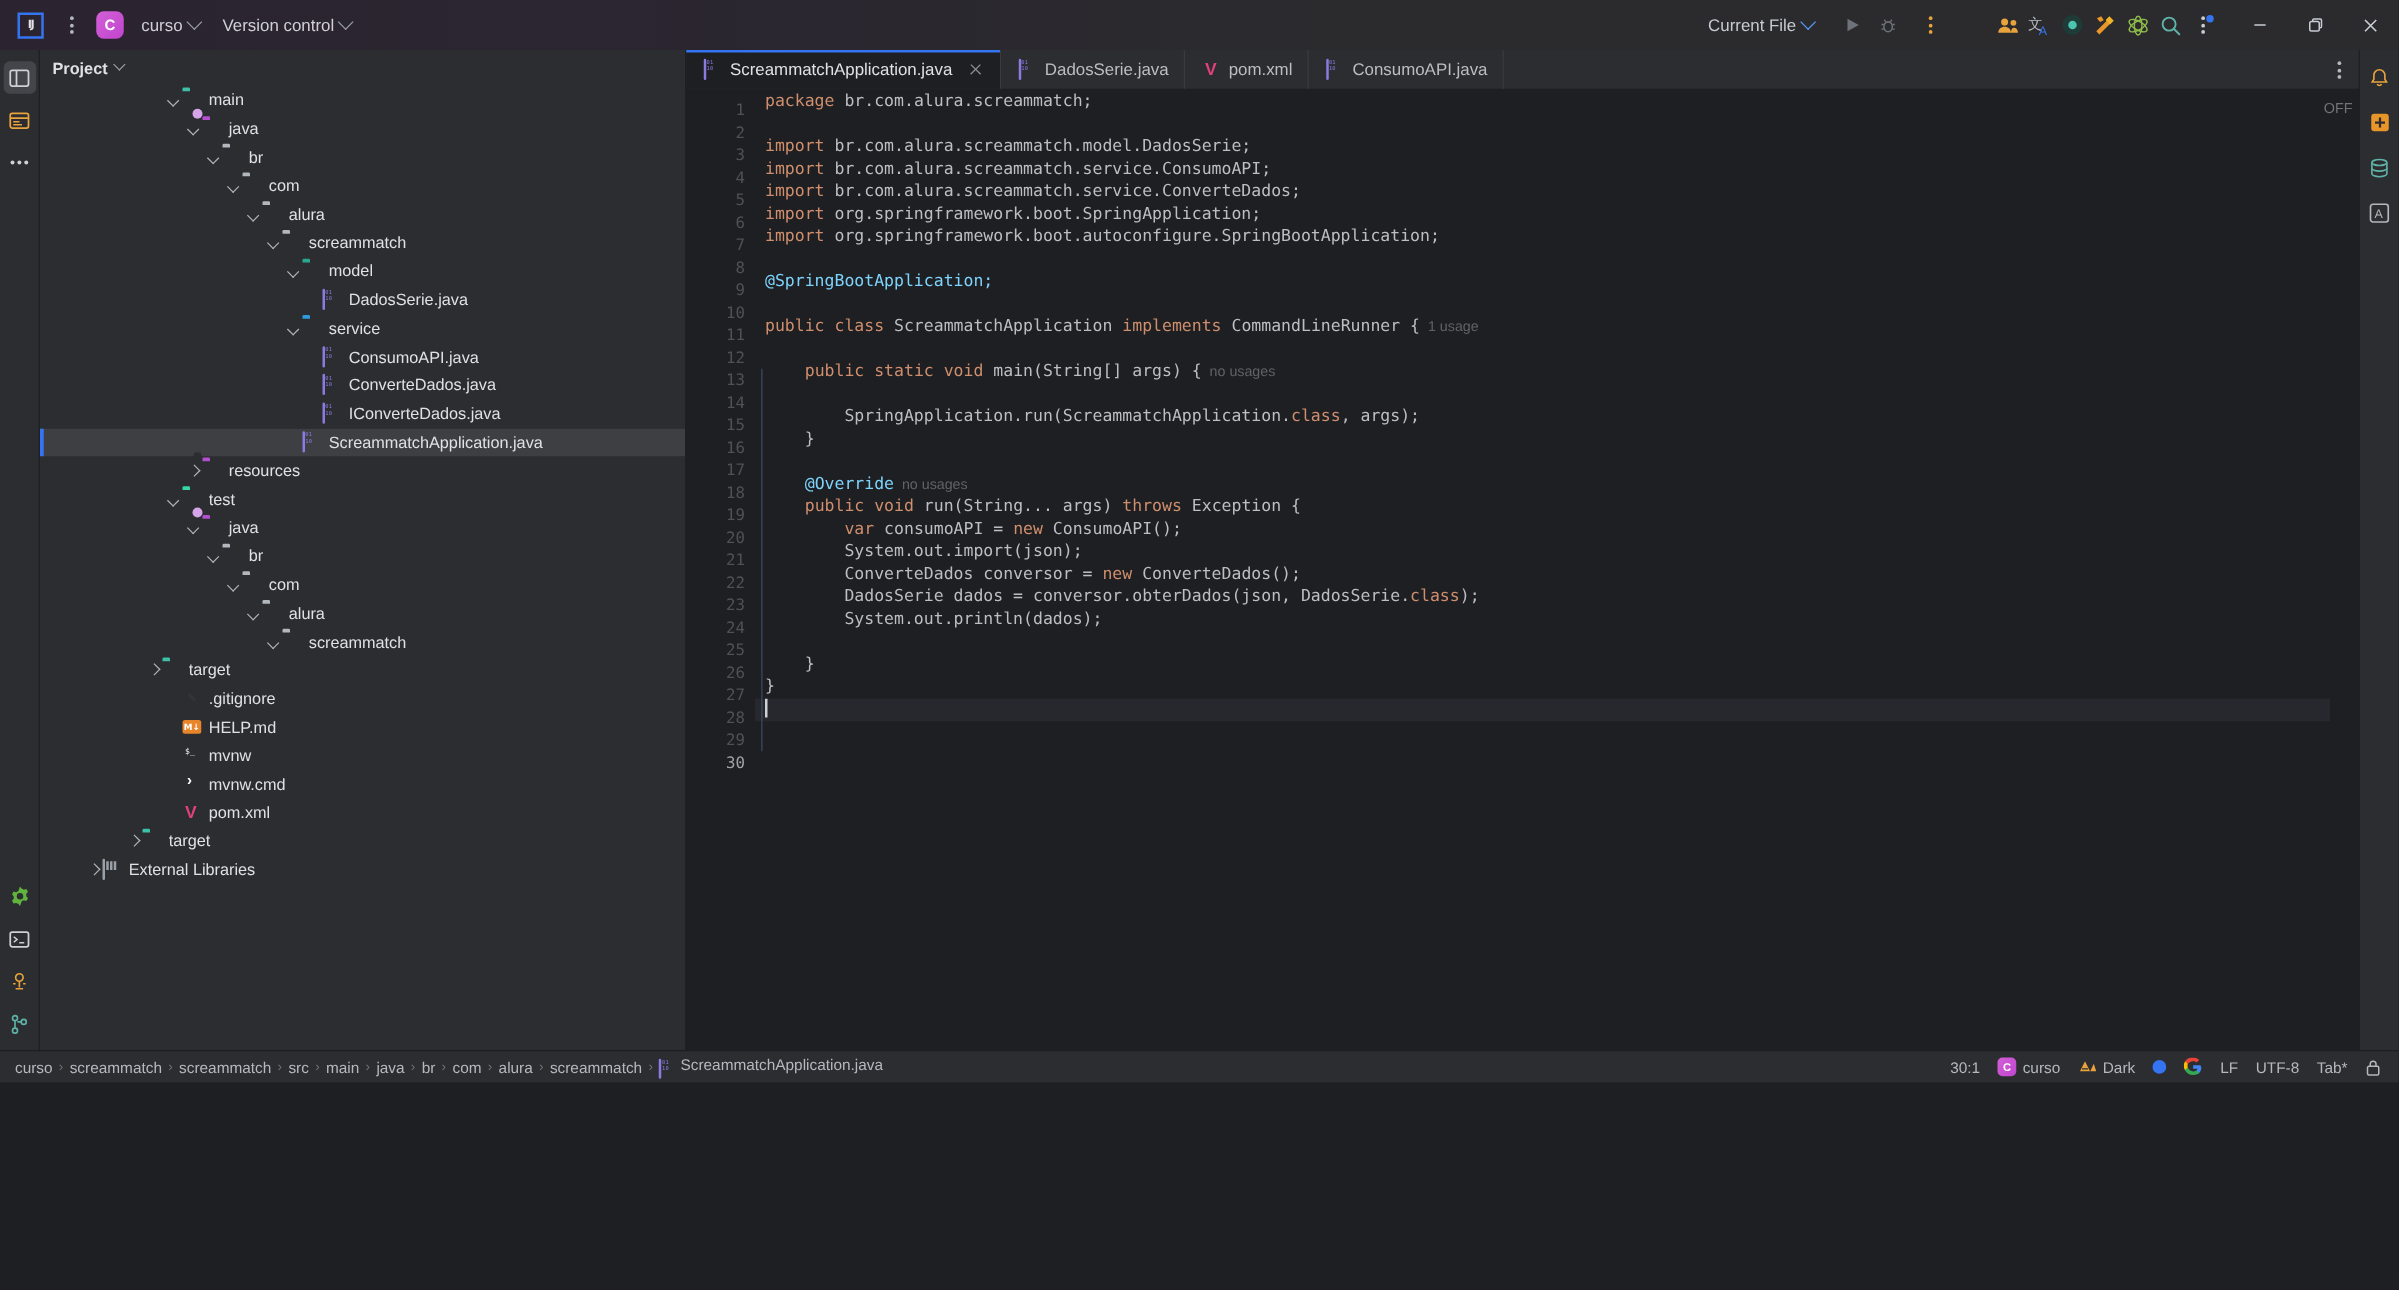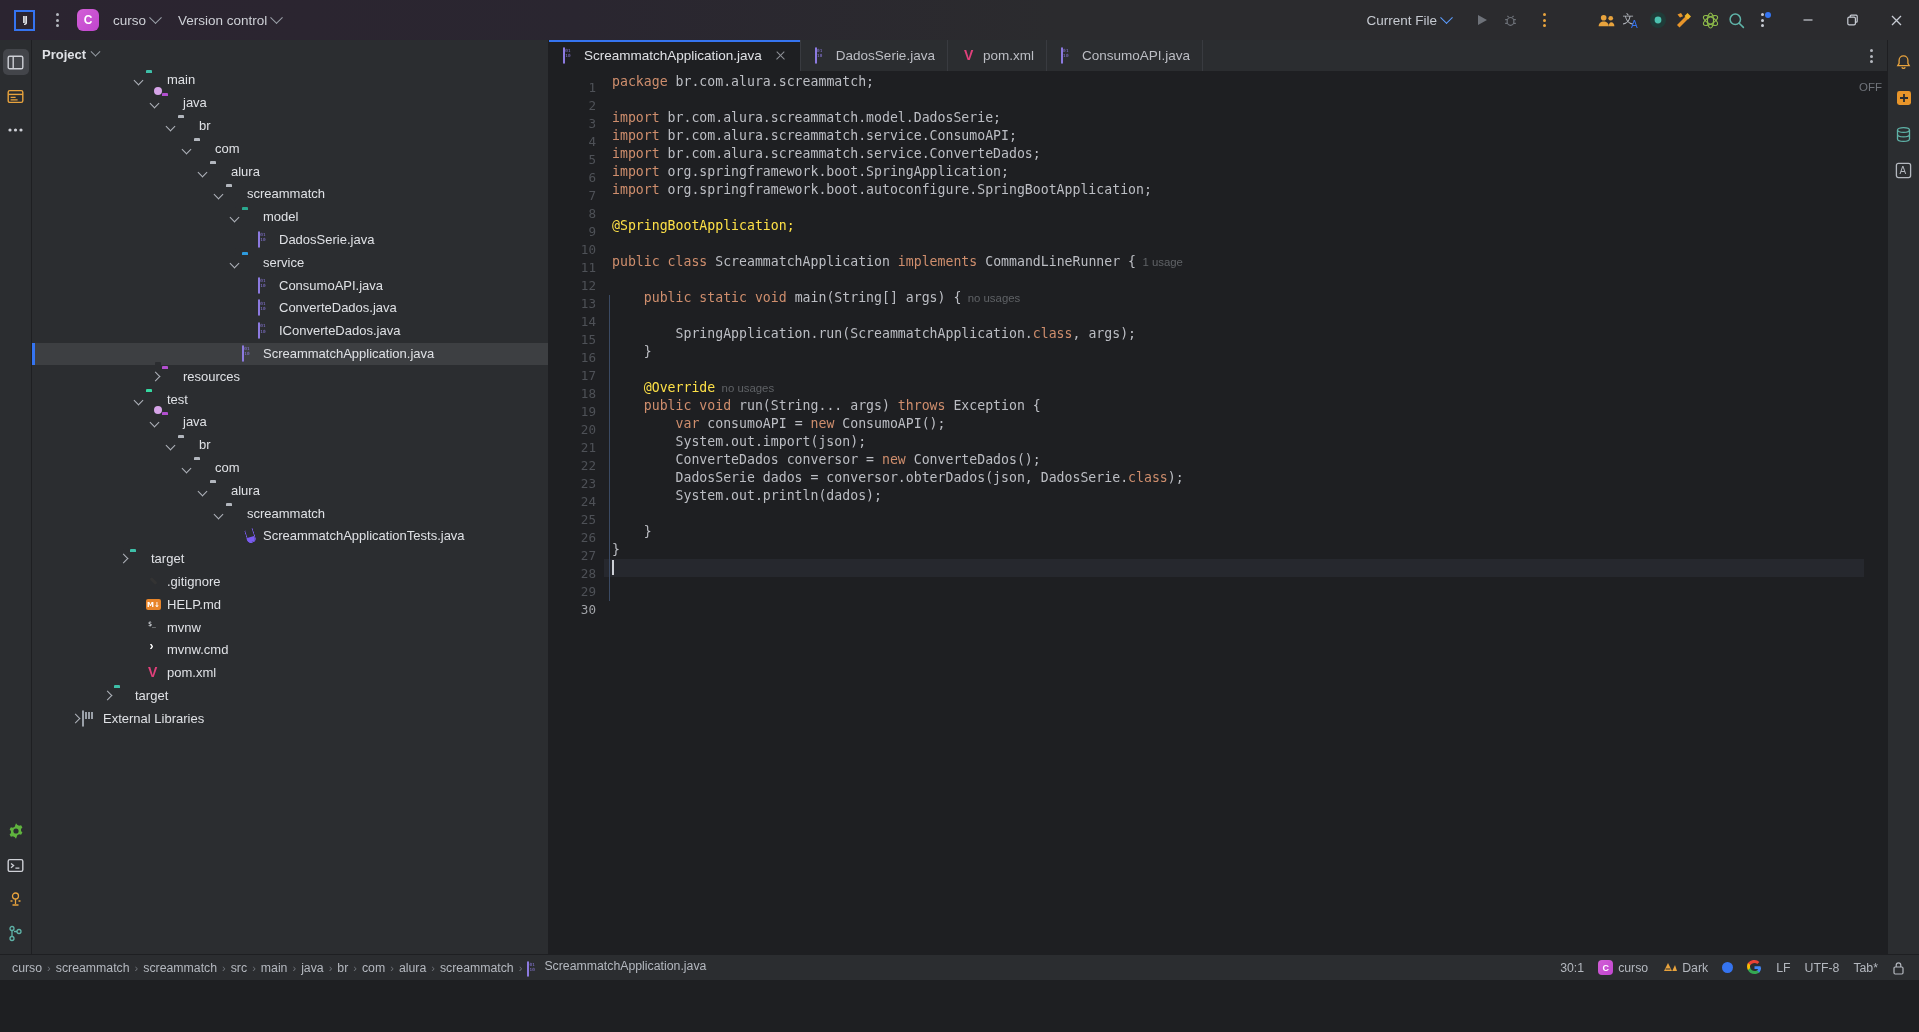--- a/index.html
+++ b/index.html
@@ -3,21 +3,21 @@
 <meta charset="utf-8">
 <style>
   * { box-sizing: border-box; margin:0; padding:0; }
   html,body{
     width:1919px; height:1032px; overflow:hidden;
     background:#1e1f22;
     font-family:"Liberation Sans", sans-serif;
     color:#bcbec4;
     -webkit-font-smoothing:antialiased;
   }
-  .app{ position:relative; width:1919px; height:980px; display:flex; flex-direction:column; }
+  .app{ position:relative; width:1919px; height:866px; display:flex; flex-direction:column; }
 
   
   .topbar{
     height:40px; flex:0 0 40px; display:flex; align-items:center;
     background:linear-gradient(90deg,#2b2430 0%, #2b2530 16%, #2a2630 30%, #2b2b2e 55%, #2b2b2e 100%);
     padding:0 8px 0 6px; gap:0px; position:relative; z-index:5;
   }
   .ij-logo{
     width:21px;height:21px;margin-left:8px;margin-right:12px;
     border:2px solid #3574f0; display:flex;align-items:center;justify-content:center;
@@ -124,21 +124,21 @@
   .tabbar .tb-kebab{position:absolute;right:4px;top:0;height:32px;width:24px;display:flex;align-items:center;justify-content:center;}
   .tabbar .tb-kebab .kebab-dots i{background:#b4b8bf;}
 
   .code-wrap{flex:1 1 auto;display:flex;min-height:0;position:relative;overflow:hidden;}
   .gutter{width:55px;flex:0 0 55px;background:#1e1f22;text-align:right;padding-top:7px;position:relative;}
   .gutter .ln{height:18px;line-height:18px;font-size:12.6px;color:#4e5157;font-family:"DejaVu Sans Mono",monospace;padding-right:8px;}
   .gutter .ln.cur{color:#a1a3a8;}
   .codearea{flex:1 1 auto;position:relative;padding-top:1px;min-width:0;overflow:hidden;}
   .cl{height:18px;line-height:18px;font-size:13.2px;font-family:"DejaVu Sans Mono",monospace;white-space:pre;color:#bcbec4;padding-left:8px;}
   .cl.curline{background:#26282e;}
-  .kw{color:#cf8e6d;} .str{color:#6aab73;} .ann{color:#fde047;} .hint{color:#5f6266;font-family:"Liberation Sans",sans-serif;font-size:11.4px;}
+  .kw{color:#cf8e6d;} .str{color:#6aab73;} .ann{color:#7dd3fc;} .hint{color:#5f6266;font-family:"Liberation Sans",sans-serif;font-size:11.4px;}
   .caret{display:inline-block;width:1.5px;height:15px;background:#cdd0d6;vertical-align:-3px;}
   .ind-bar{position:absolute;left:0;width:1.2px;background:#3b4a63;}
   .right-gut{width:23px;flex:0 0 23px;background:#1e1f22;position:relative;}
   .off-lbl{position:absolute;top:9px;right:5px;font-size:11.5px;color:#6f737a;font-family:"Liberation Sans",sans-serif;}
   .ed-rail{width:32px;flex:0 0 32px;background:#2b2d30;display:flex;flex-direction:column;align-items:center;padding-top:6px;gap:4px;border-left:1px solid #1e1f22;}
 
   
   .status{height:26px;flex:0 0 26px;display:flex;align-items:center;background:#2b2d30;font-size:12.3px;color:#b4b8bf;padding:0 8px;gap:0;border-top:1px solid #1e1f22;}
   .crumbs{display:flex;align-items:center;gap:0;}
   .crumb{padding:0 4px;color:#b4b8bf;font-size:12.3px;white-space:nowrap;}
@@ -432,26 +432,20 @@
             <span style="flex: 0 0 auto; width: 164px;"></span>
             <span class="arrow down"></span>
             <span class="ico"><span class="ic-folder"></span></span>
             <span class="tlabel">alura</span>
           </div>
           <div class="trow">
             <span style="flex: 0 0 auto; width: 180px;"></span>
             <span class="arrow down"></span>
             <span class="ico"><span class="ic-folder"></span></span>
             <span class="tlabel">screammatch</span>
-          </div>
-          <div class="trow">
-            <span style="flex: 0 0 auto; width: 196px;"></span>
-            <span class="arrow "></span>
-            <span class="ico"><span class="ic-test"></span></span>
-            <span class="tlabel">ScreammatchApplicationTests.java</span>
           </div>
           <div class="trow">
             <span style="flex: 0 0 auto; width: 84px;"></span>
             <span class="arrow right"></span>
             <span class="ico"><span class="ic-src src-target"><span class="mk"></span></span></span>
             <span class="tlabel">target</span>
           </div>
           <div class="trow">
             <span style="flex: 0 0 auto; width: 100px;"></span>
             <span class="arrow "></span>

